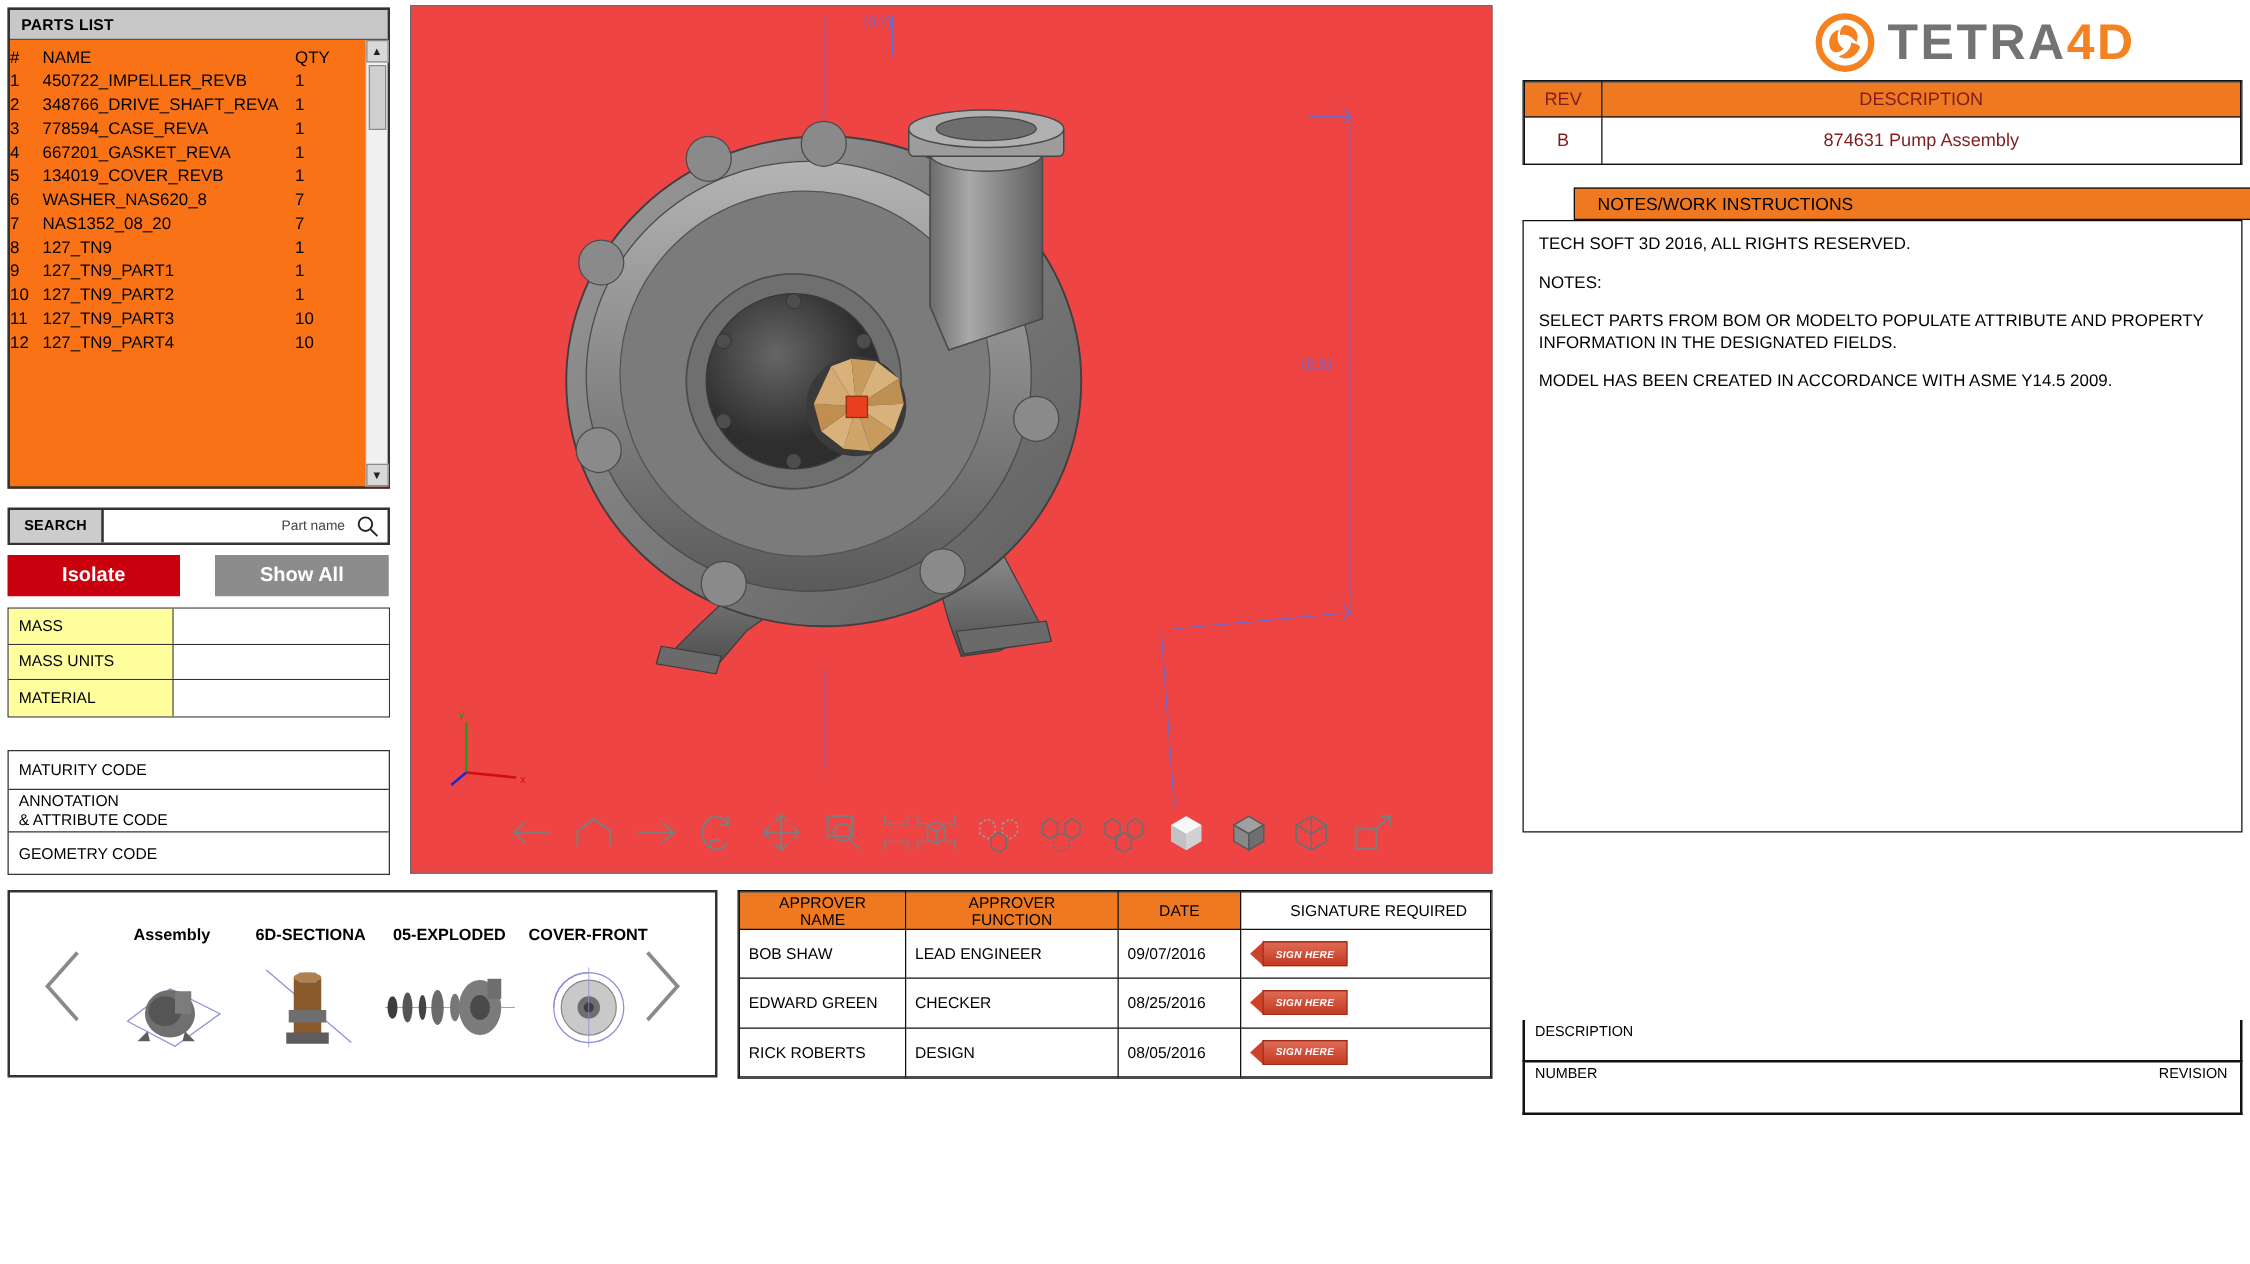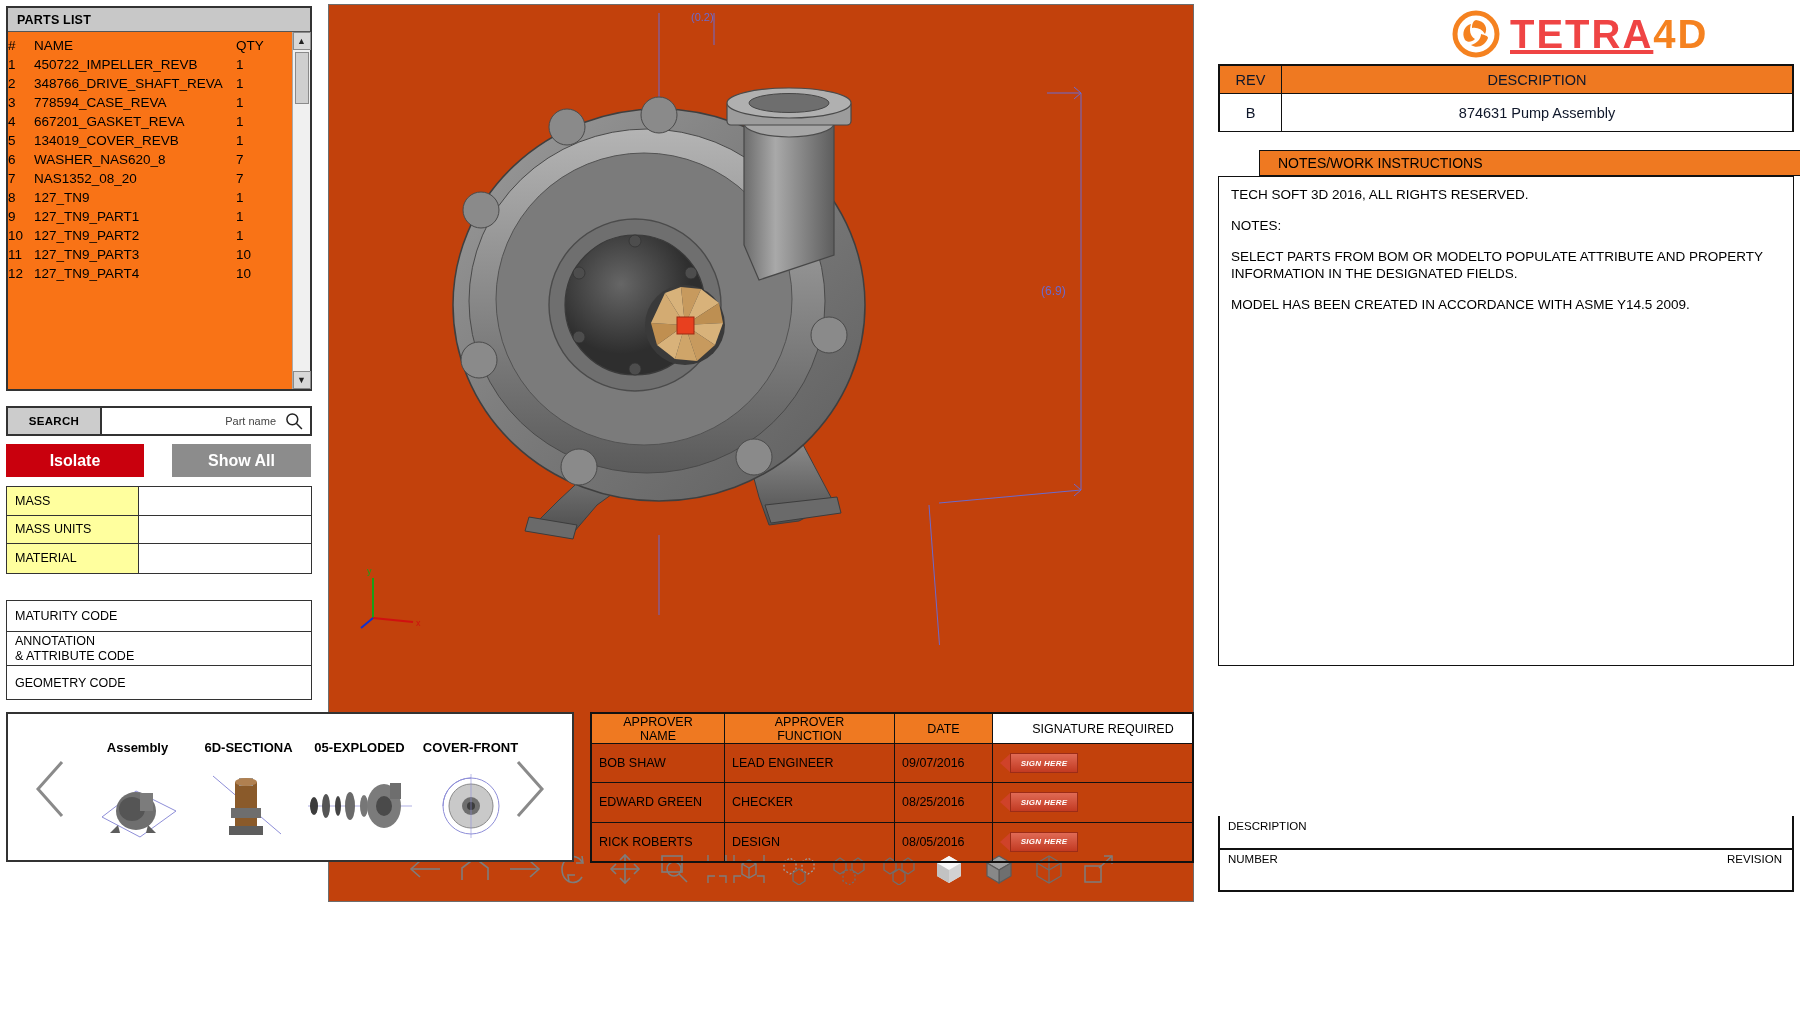--- a/index.html
+++ b/index.html
@@ -34,21 +34,21 @@
   .sb-btn {
     width:18px; height:18px; background:#d8d8d8; border:1px solid #8a8a8a;
     display:flex; align-items:center; justify-content:center; font-size:9px; color:#222;
   }
   .sb-thumb { width:14px; height:52px; background:#cfcfcf; border:1px solid #8a8a8a; margin-top:2px; }
   .sb-track { flex:1; width:100%; }
 
   
   #search-row { position:absolute; left:6px; top:406px; width:306px; height:30px; border:2px solid #333; display:flex; background:#fff; }
   #search-btn {
-    width: 94px; background:#cccccc; border-right:2px solid #333;
+    width: 75px; background:#cccccc; border-right:2px solid #333;
     display:flex; align-items:center; justify-content:center;
     font-size:11.5px; font-weight:bold; letter-spacing:.3px;
   }
   #search-field { flex:1; display:flex; align-items:center; justify-content:flex-end; padding-right:6px; position:relative; }
   #search-ph { font-size:11px; color:#444; margin-right:8px; }
   #search-icon { width:20px; height:20px; display:block; }
 
   
   #iso-btn { position:absolute; left:6px; top:444px; width:138px; height:33px; background:#c9000d;
              display:flex; align-items:center; justify-content:center; color:#fff; font-weight:bold; font-size:16px; }
@@ -65,21 +65,21 @@
 
   
   #code-table { position:absolute; left:6px; top:600px; width:306px; height:100px; border:1px solid #333; }
   .code-row { border-bottom:1px solid #333; display:flex; align-items:center; padding-left:8px; font-size:12.5px; color:#000; }
   .code-row:last-child { border-bottom:none; }
   .code-row.r1 { height:31px; }
   .code-row.r2 { height:34px; line-height:14.5px; }
   .code-row.r3 { height:33px; }
 
   
-  #viewport { position:absolute; left:328px; top:4px; width:866px; height:898px; border:1px solid #6d6d6d; background:#c2410c; overflow:hidden; }
+  #viewport { position:absolute; left:328px; top:4px; width:866px; height:695px; border:1px solid #6d6d6d; background:#ef4444; overflow:hidden; }
   #model-stage { position:absolute; left:0; top:0; width:866px; height:640px; }
   #axis-tri { position:absolute; left:30px; top:555px; width:70px; height:70px; }
 
   
   #vp-toolbar { position:absolute; left:0; bottom:6px; width:866px; height:52px;
                 display:flex; align-items:center; justify-content:center; gap:10px; }
   .tb-icon { width:40px; height:40px; display:flex; align-items:center; justify-content:center; }
   .tb-icon svg { display:block; }
 
   
@@ -113,25 +113,25 @@
     position:absolute; left:0; top:0; width:0; height:0;
     border-top:10px solid transparent; border-bottom:10px solid transparent;
     border-right:11px solid #cf4229;
   }
   .col-name { width:133px; } .col-func { width:170px; } .col-date { width:98px; } .col-sig { width:auto; }
 
   
   #logo-wrap { position:absolute; left:1452px; top:8px; width:338px; height:52px; display:flex; align-items:center; gap:10px; }
   #logo-mark { width:48px; height:48px; flex:none; }
   #logo-text { font-size:40px; font-weight:bold; letter-spacing:2px; line-height:40px; }
-  .lt-dark { color:#ef4444;text-decoration:underline; } .lt-orange { color:#f58220; }
+  .lt-dark { color:#737373; } .lt-orange { color:#f58220; }
 
   #rev-table { position:absolute; left:1218px; top:64px; width:576px; height:68px; border:1px solid #111; }
   table.rev { width:100%; height:100%; border-collapse:collapse; table-layout:fixed; }
-  table.rev th, table.rev td { border:1px solid #111; text-align:center; font-size:14.5px; color:#0f172a; }
+  table.rev th, table.rev td { border:1px solid #111; text-align:center; font-size:14.5px; color:#7f1d1d; }
   table.rev th { background:#ef7921; height:28px; font-weight:normal; }
   table.rev td { height:38px; }
   .rev-col { width:62px; }
 
   #notes-hdr { position:absolute; left:1259px; top:150px; width:632px; height:26px; background:#ef7921;
                border:1px solid #111; display:flex; align-items:center; padding-left:18px;
                font-size:14px; color:#000; }
   #notes-body { position:absolute; left:1218px; top:176px; width:576px; height:490px; border:1px solid #111;
                 padding:9px 12px; font-size:13.5px; line-height:17px; color:#000; }
   #notes-body p { margin:0 0 14px 0; }

